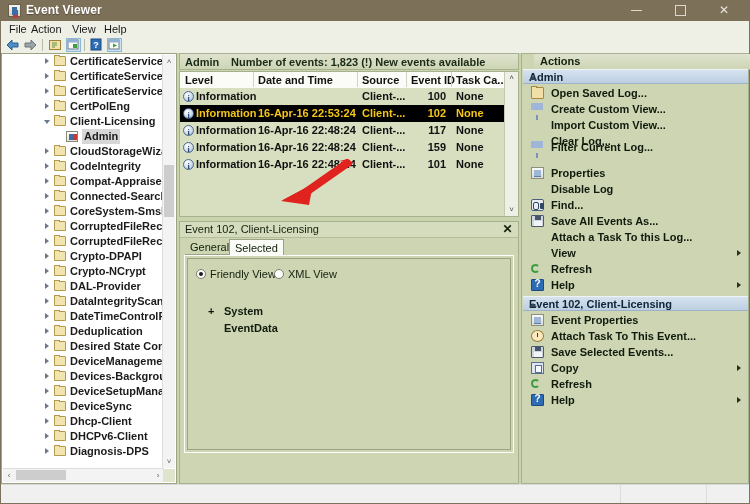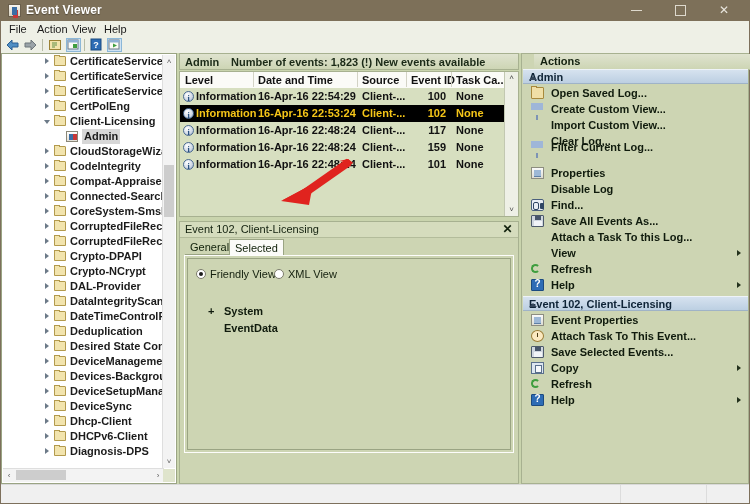--- a/index.html
+++ b/index.html
@@ -196,21 +196,21 @@
   <div class="titlebar">
     <div class="title-ico"></div>
     <div class="title-text">Event Viewer</div>
     <div class="winbtn wb-min"><span></span></div>
     <div class="winbtn wb-max"><span></span></div>
     <div class="winbtn wb-close">✕</div>
   </div>
 
   <div class="menubar">
     <div class="mi" style="left:8px">File</div>
-    <div class="mi" style="left:36px">Action</div>
+    <div class="mi" style="left:30px">Action</div>
     <div class="mi" style="left:71px">View</div>
     <div class="mi" style="left:103px">Help</div>
   </div>
 
   <div class="toolbar">
     <div class="tb-ico" style="left:4px">
       <svg width="15" height="14" viewBox="0 0 15 14">
           <path d="M7 2 L2 7 L7 12 L7 9 L13 9 L13 5 L7 5 Z" fill="#4f8ec4" stroke="#2b5f93" stroke-width="1"></path>
         </svg>
     </div>
@@ -419,21 +419,20 @@
           <div class="c" style="left:182px">Source</div>
           <div class="sep" style="left:226px"></div>
           <div class="c" style="left:231px">Event ID</div>
           <div class="sep" style="left:271px"></div>
           <div class="c" style="left:276px">Task Ca...</div>
         </div>
         <div class="rows" id="eventrows">
             <div class="erow">
               <span class="ii"></span>
               <span class="cl" style="left:16px">Information</span>
-              <span class="cl" style="left:78px">16-Apr-16 22:54:29</span>
               <span class="cl" style="left:182px">Client-...</span>
               <span class="cl num" style="left:231px;width:35px">100</span>
               <span class="cl" style="left:276px">None</span>
             </div>
             <div class="erow sel">
               <span class="ii"></span>
               <span class="cl" style="left:16px">Information</span>
               <span class="cl" style="left:78px">16-Apr-16 22:53:24</span>
               <span class="cl" style="left:182px">Client-...</span>
               <span class="cl num" style="left:231px;width:35px">102</span>

